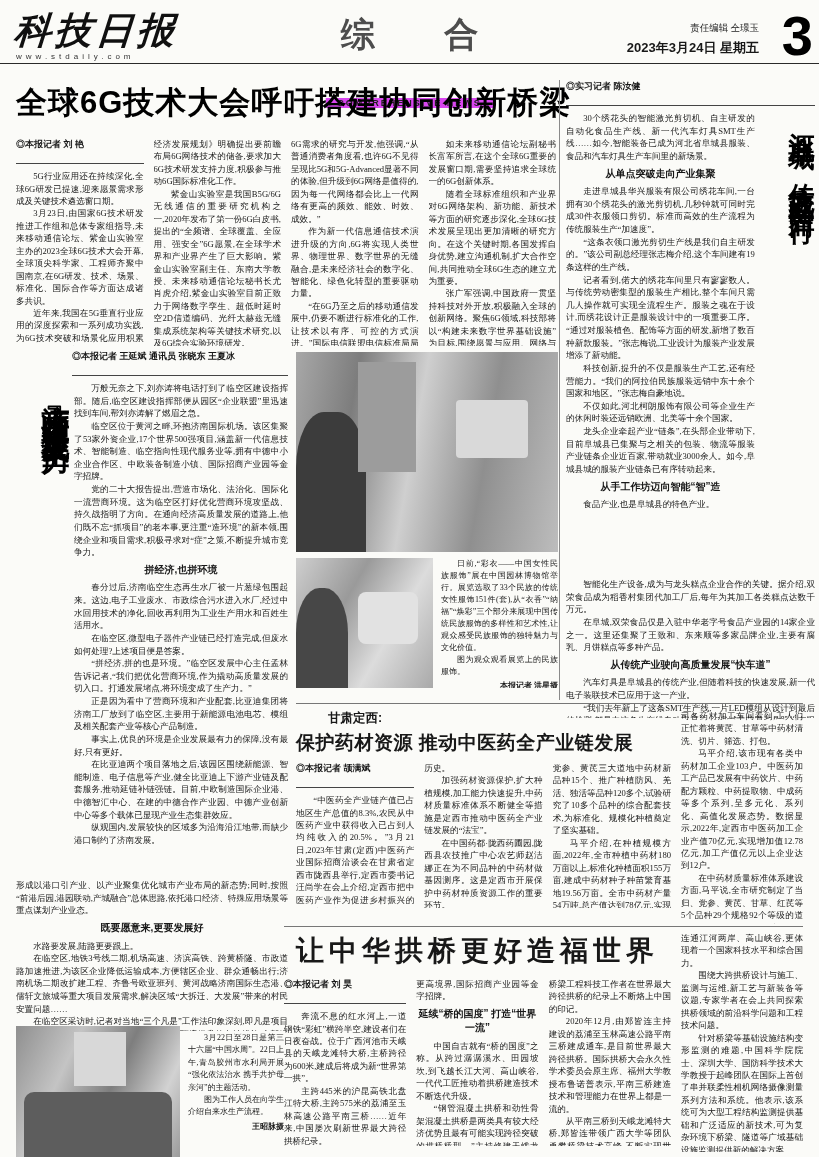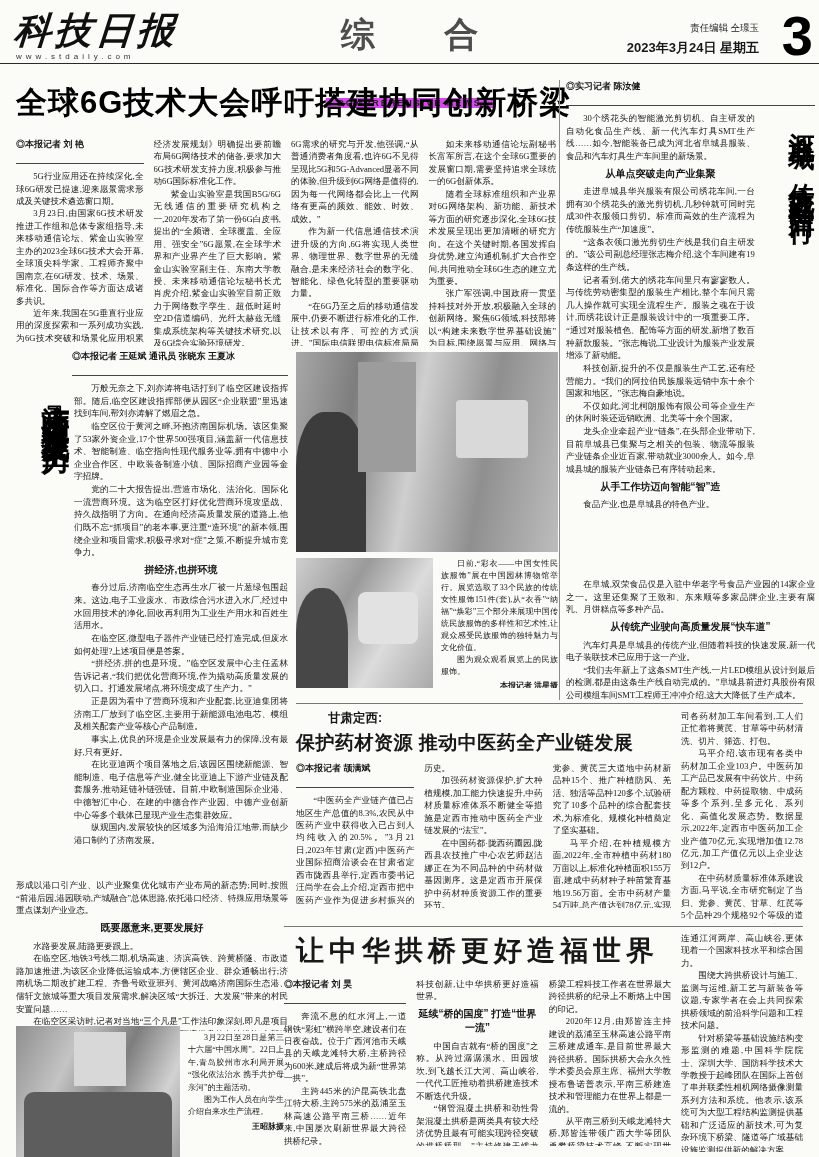--- a/index.html
+++ b/index.html
@@ -146,20 +146,21 @@
           <p class="para">记者看到,偌大的绣花车间里只有寥寥数人。与传统劳动密集型的服装生产相比,整个车间只需几人操作就可实现全流程生产。服装之魂在于设计,而绣花设计正是服装设计中的一项重要工序。“通过对服装植色、配饰等方面的研发,新增了数百种新款服装。”张志梅说,工业设计为服装产业发展增添了新动能。</p>
           <p class="para">科技创新,提升的不仅是服装生产工艺,还有经营能力。“我们的阿拉伯民族服装远销中东十余个国家和地区。”张志梅自豪地说。</p>
           <p class="para">不仅如此,河北柯朗服饰有限公司等企业生产的休闲时装还远销欧洲、北美等十余个国家。</p>
           <p class="para">龙头企业牵起产业“链条”,在头部企业带动下,目前阜城县已集聚与之相关的包装、物流等服装产业链条企业近百家,带动就业3000余人。如今,阜城县城的服装产业链条已有序转动起来。</p>
           <p class="subhead">从手工作坊迈向智能“智”造</p>
           <p class="para">食品产业,也是阜城县的特色产业。</p>
         </div>
       <div class="vhead fc-vhead">河北阜城:传统产业向『智』而行</div>
     </div>
     <div class="fc-wide">
+        <p class="para">智能化生产设备,成为与龙头糕点企业合作的关键。据介绍,双荣食品成为稻香村集团代加工厂后,每年为其加工各类糕点达数千万元。</p>
         <p class="para">在阜城,双荣食品仅是入驻中华老字号食品产业园的14家企业之一。这里还集聚了王致和、东来顺等多家品牌企业,主要有腐乳、月饼糕点等多种产品。</p>
         <p class="subhead">从传统产业驶向高质量发展“快车道”</p>
         <p class="para">汽车灯具是阜城县的传统产业,但随着科技的快速发展,新一代电子装联技术已应用于这一产业。</p>
         <p class="para">“我们去年新上了这条SMT生产线,一片LED模组从设计到最后的检测,都是由这条生产线自动完成的。”阜城县前进灯具股份有限公司模组车间SMT工程师王冲冲介绍,这大大降低了生产成本。</p>
       </div>
   </div>
 
   <div class="abs lk">
     <div class="byline lk-byline">◎本报记者 王延斌 通讯员 张晓东 王夏冰</div>
     <div class="lk-row">
@@ -241,21 +242,21 @@
       <div class="cols gq-cols">
         <div class="col">
           <div class="byline">◎本报记者 刘 昊</div>
           <div>
               <p class="para">奔流不息的红水河上,一道钢铁“彩虹”横跨半空,建设者们在日夜奋战。位于广西河池市天峨县的天峨龙滩特大桥,主桥跨径为600米,建成后将成为新“世界第一拱”。</p>
               <p class="para">主跨445米的沪昆高铁北盘江特大桥,主跨575米的荔浦至玉林高速公路平南三桥……近年来,中国屡次刷新世界最大跨径拱桥纪录。</p>
               <p class="para">3月20日至21日,“中国工程科技论坛:第二届世界大跨拱桥建造技术大会”在广西南宁举行,聚焦大跨拱桥建造技术的创新与实践。中国工程院副院长、中国工程院院士邓秀新在会上表示,相信在中国桥梁工程科技工作者的不懈努力下,将会把拱桥科技推向新的</p>
             </div>
         </div>
         <div class="col">
-            <p class="para cont">科技创新,让中华拱桥更好造福世界。</p>
+            <p class="para cont">更高境界,国际招商产业园等金字招牌。</p>
             <p class="subhead">延续“桥的国度” 打造“世界一流”</p>
             <p class="para">中国自古就有“桥的国度”之称。从跨过潺潺溪水、田园坡坎,到飞越长江大河、高山峡谷,一代代工匠推动着拱桥建造技术不断迭代升级。</p>
             <p class="para">“钢管混凝土拱桥和劲性骨架混凝土拱桥是两类具有较大经济优势且最有可能实现跨径突破的拱桥桥型。”主持修建天峨龙滩特大桥的中国工程院院士、广西大学教授郑皆连说。郑皆连表示,中国工程师首创的无支架施工、管内混凝土真空连续顶压、混凝土膨胀收缩可控技术,充分发挥了钢混组合结构—钢管混凝土拱桥的工程优势,使其数量和跨径获得快速增长。</p>
           </div>
         <div class="col">
             <p class="para cont">桥梁工程科技工作者在世界最大跨径拱桥的纪录上不断烙上中国的印记。</p>
             <p class="para">2020年12月,由郑皆连主持建设的荔浦至玉林高速公路平南三桥建成通车,是目前世界最大跨径拱桥。国际拱桥大会永久性学术委员会原主席、福州大学教授布鲁诺普表示,平南三桥建造技术和管理能力在世界上都是一流的。</p>
             <p class="para">从平南三桥到天峨龙滩特大桥,郑皆连带领广西大学等团队勇攀桥梁技术高峰,不断实现世界一流拱桥技艺的自我超越。截至目前,中国桥梁总数已超过100万座,居世界首位。世界排名前10位的大跨度拱桥等各类桥梁中,中国占到半壁江山。</p>
           </div>
       </div>

